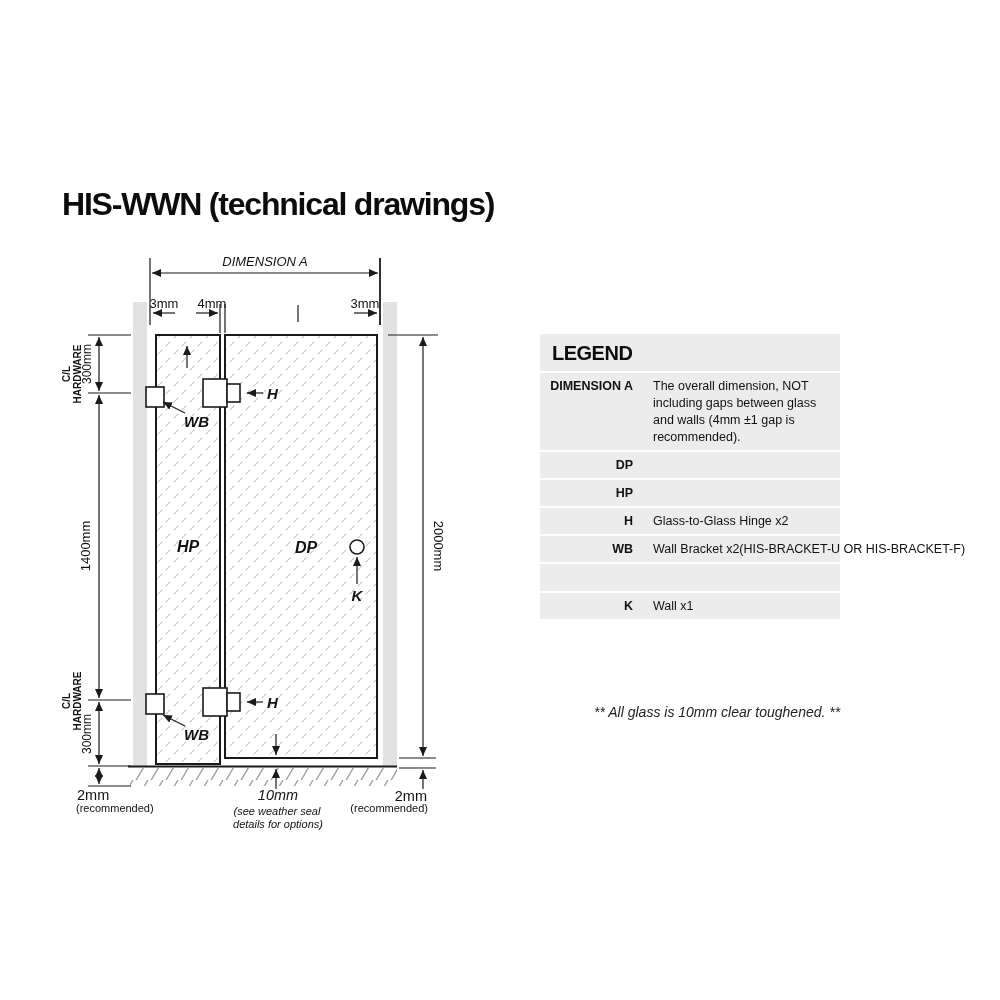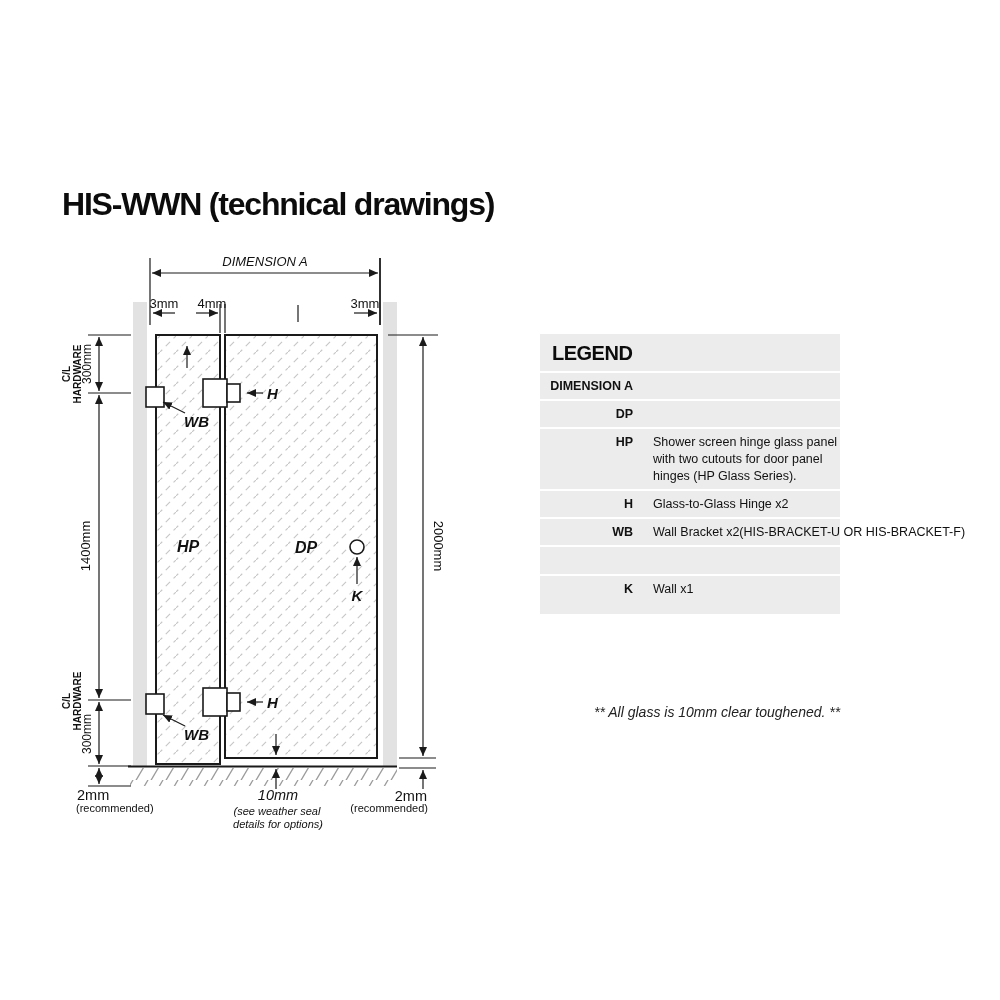--- a/index.html
+++ b/index.html
@@ -16,21 +16,21 @@
   .part{fill:#fff;stroke:var(--line,#1a1a1a);stroke-width:1.6px;}
   .mk{fill:var(--line,#1a1a1a);}
   text{fill:#111;font-family:"Liberation Sans",sans-serif;}
   .t11{font-size:11px;} .t12{font-size:12px;} .t13{font-size:13px;} .t14{font-size:14.5px;}
   .t10b{font-size:10px;font-weight:bold;}
   .ti{font-style:italic;}
   .t15bi{font-size:15px;font-weight:bold;font-style:italic;}
   .t16bi{font-size:16px;font-weight:bold;font-style:italic;}
 
   .legend{position:absolute;left:540px;top:334px;width:300px;
-          background:var(--legend_bg,#ececec);padding-bottom:12px;}
+          background:var(--legend_bg,#ececec);padding-bottom:0;}
   .legend-header{font-size:20px;font-weight:bold;letter-spacing:-0.5px;
                  padding:8px 0 6px 12px;color:#0c0c0c;}
   .legend-row{display:flex;border-top:2px solid #fff;padding:5px 0 4px 0;}
   .legend-row .term{flex:none;width:93px;text-align:right;font-weight:bold;
                     font-size:12.5px;line-height:17px;}
   .legend-row .def{margin-left:20px;width:195px;font-size:12.5px;line-height:17px;
                    white-space:pre-line;}
   .legend-row .def.nowrap{white-space:nowrap;width:auto;overflow:visible;}
   .legend-row.row-empty{height:18px;}
   .legend-footnote{position:absolute;left:594px;top:704px;font-size:14px;
@@ -161,29 +161,30 @@
       <text class="t14" x="427" y="801" text-anchor="end">2mm</text>
       <text class="t11" x="428" y="812" text-anchor="end">(recommended)</text>
     </g>
   </svg>
 
   <div class="legend">
     <div class="legend-header">LEGEND</div>
 
     <div class="legend-row">
       <div class="term">DIMENSION A</div>
+      <div class="def">The overall dimension, NOT
+including gaps between glass
+and walls (4mm ±1 gap is
+recommended).</div>
     </div>
     <div class="legend-row">
       <div class="term">DP</div>
     </div>
     <div class="legend-row">
       <div class="term">HP</div>
-      <div class="def">Shower screen hinge glass panel
-with two cutouts for door panel
-hinges (HP Glass Series).</div>
     </div>
     <div class="legend-row">
       <div class="term">H</div>
       <div class="def">Glass-to-Glass Hinge x2</div>
     </div>
     <div class="legend-row">
       <div class="term">WB</div>
       <div class="def nowrap">Wall Bracket x2(HIS-BRACKET-U OR HIS-BRACKET-F)</div>
     </div>
     <div class="legend-row row-empty">

